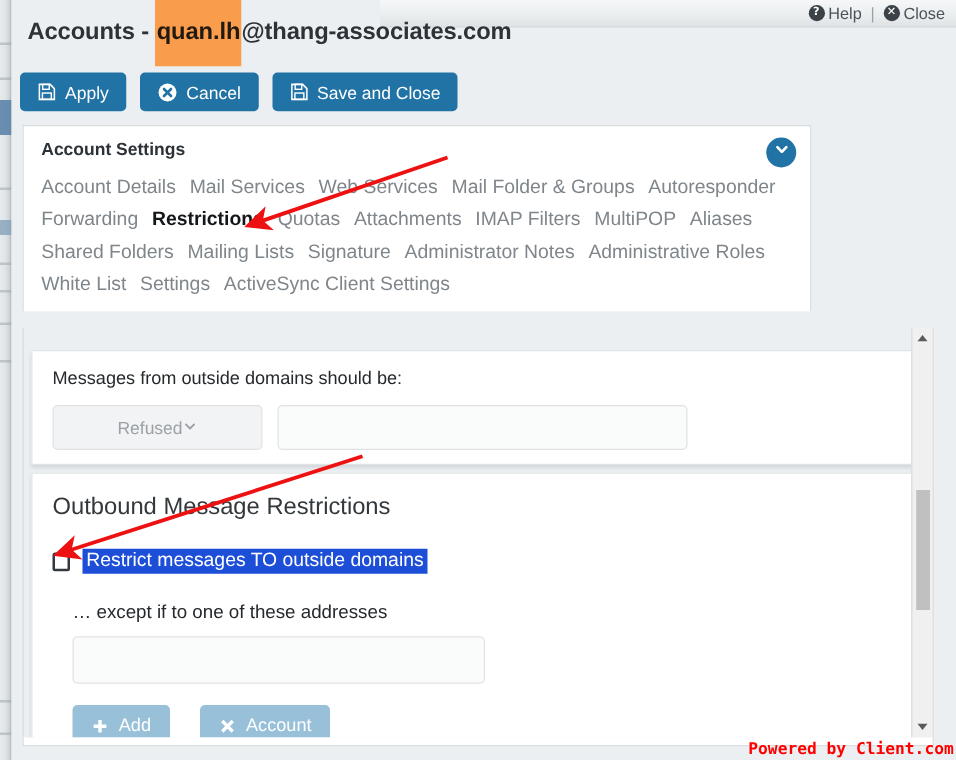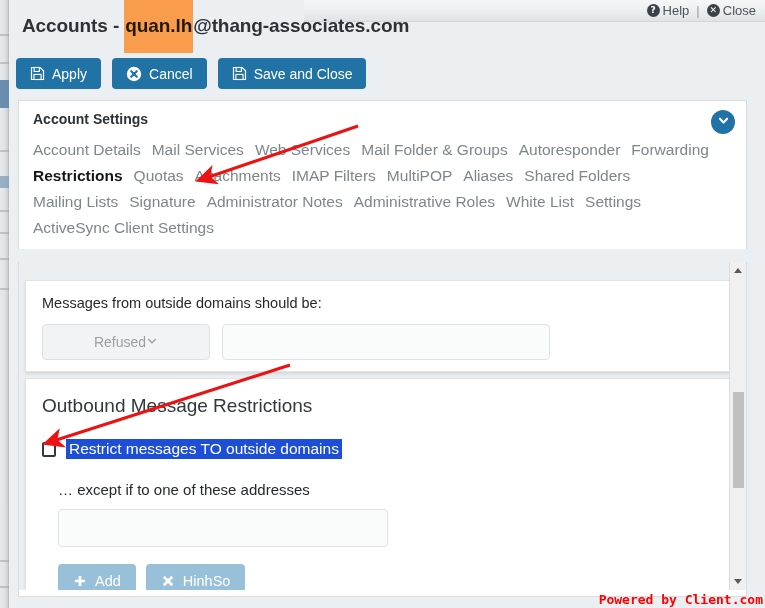--- a/index.html
+++ b/index.html
@@ -110,21 +110,21 @@
     gap: 7px;
     cursor: pointer;
     line-height: 1;
   }
   .ico { display: inline-flex; align-items: center; }
 
   
   .settings-card {
     position: absolute;
     left: 18px; top: 100px;
-    width: 729px;
+    width: 631px;
     background: #ffffff;
     border: 1px solid #d9dde0;
     border-bottom: none;
     box-sizing: border-box;
     padding: 10px 14px 8px 14px;
   }
   .settings-card h2 {
     margin: 0 0 6px 0;
     font-size: 14px;
     font-weight: bold;
@@ -256,21 +256,21 @@
     margin: 11px 0 0 16px;
     width: 330px; height: 38px;
     background: #fafbfb;
     border: 1px solid #dfe2e4;
     border-radius: 4px;
     box-sizing: border-box;
   }
   .addr-buttons {
     margin: 17px 0 0 16px;
     display: flex;
-    gap: 10px;
+    gap: 24px;
   }
   .btn-muted {
     background: #98c1d9;
     color: #ffffff;
     border: none;
     border-radius: 4px;
     height: 34px;
     padding: 0 15px;
     font-size: 14.5px;
     font-family: "Liberation Sans", sans-serif;
@@ -455,21 +455,21 @@
               </svg>
           </span>
           <span>Add</span>
         </button>
         <button class="btn-muted">
           <span class="ico">
             <svg width="14" height="14" viewBox="0 0 16 16">
                 <path stroke="#ffffff" stroke-width="3" stroke-linecap="butt" d="M3.2 3.2l9.6 9.6M12.8 3.2l-9.6 9.6"></path>
               </svg>
           </span>
-          <span>HinhSo</span>
+          <span>Account</span>
         </button>
       </div>
     </div>
 
     <div class="vscroll">
       <div class="arrow up">
         <span class="tri up"></span>
       </div>
       <div class="thumb"></div>
       <div class="arrow down">

